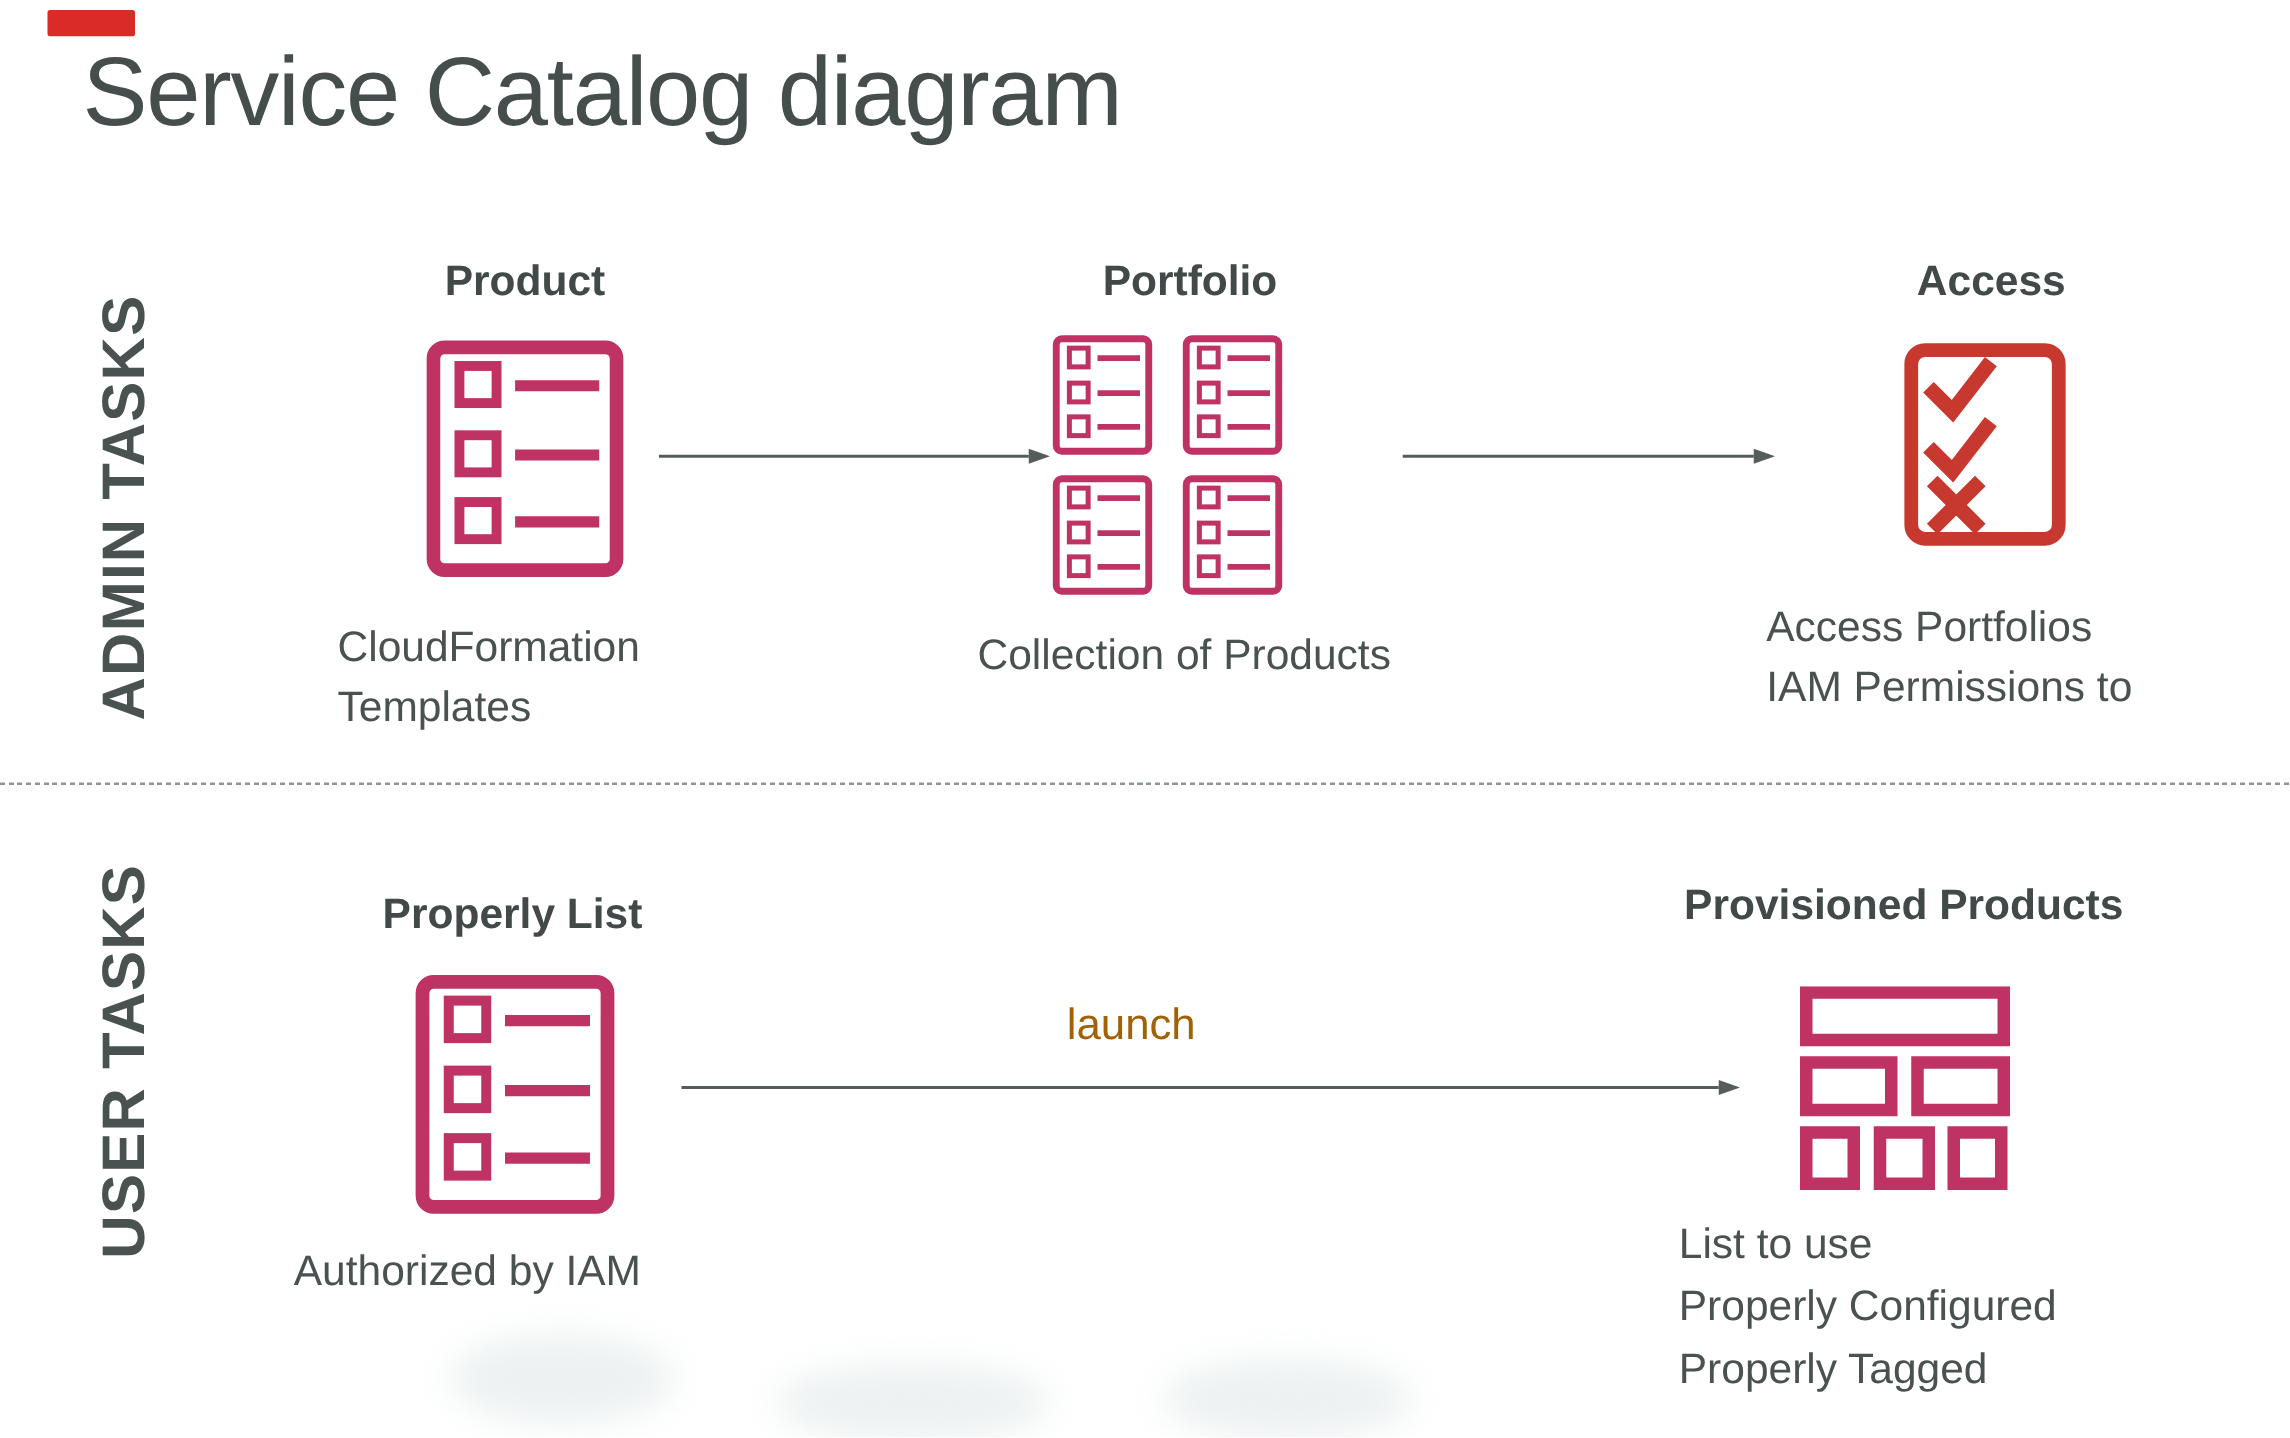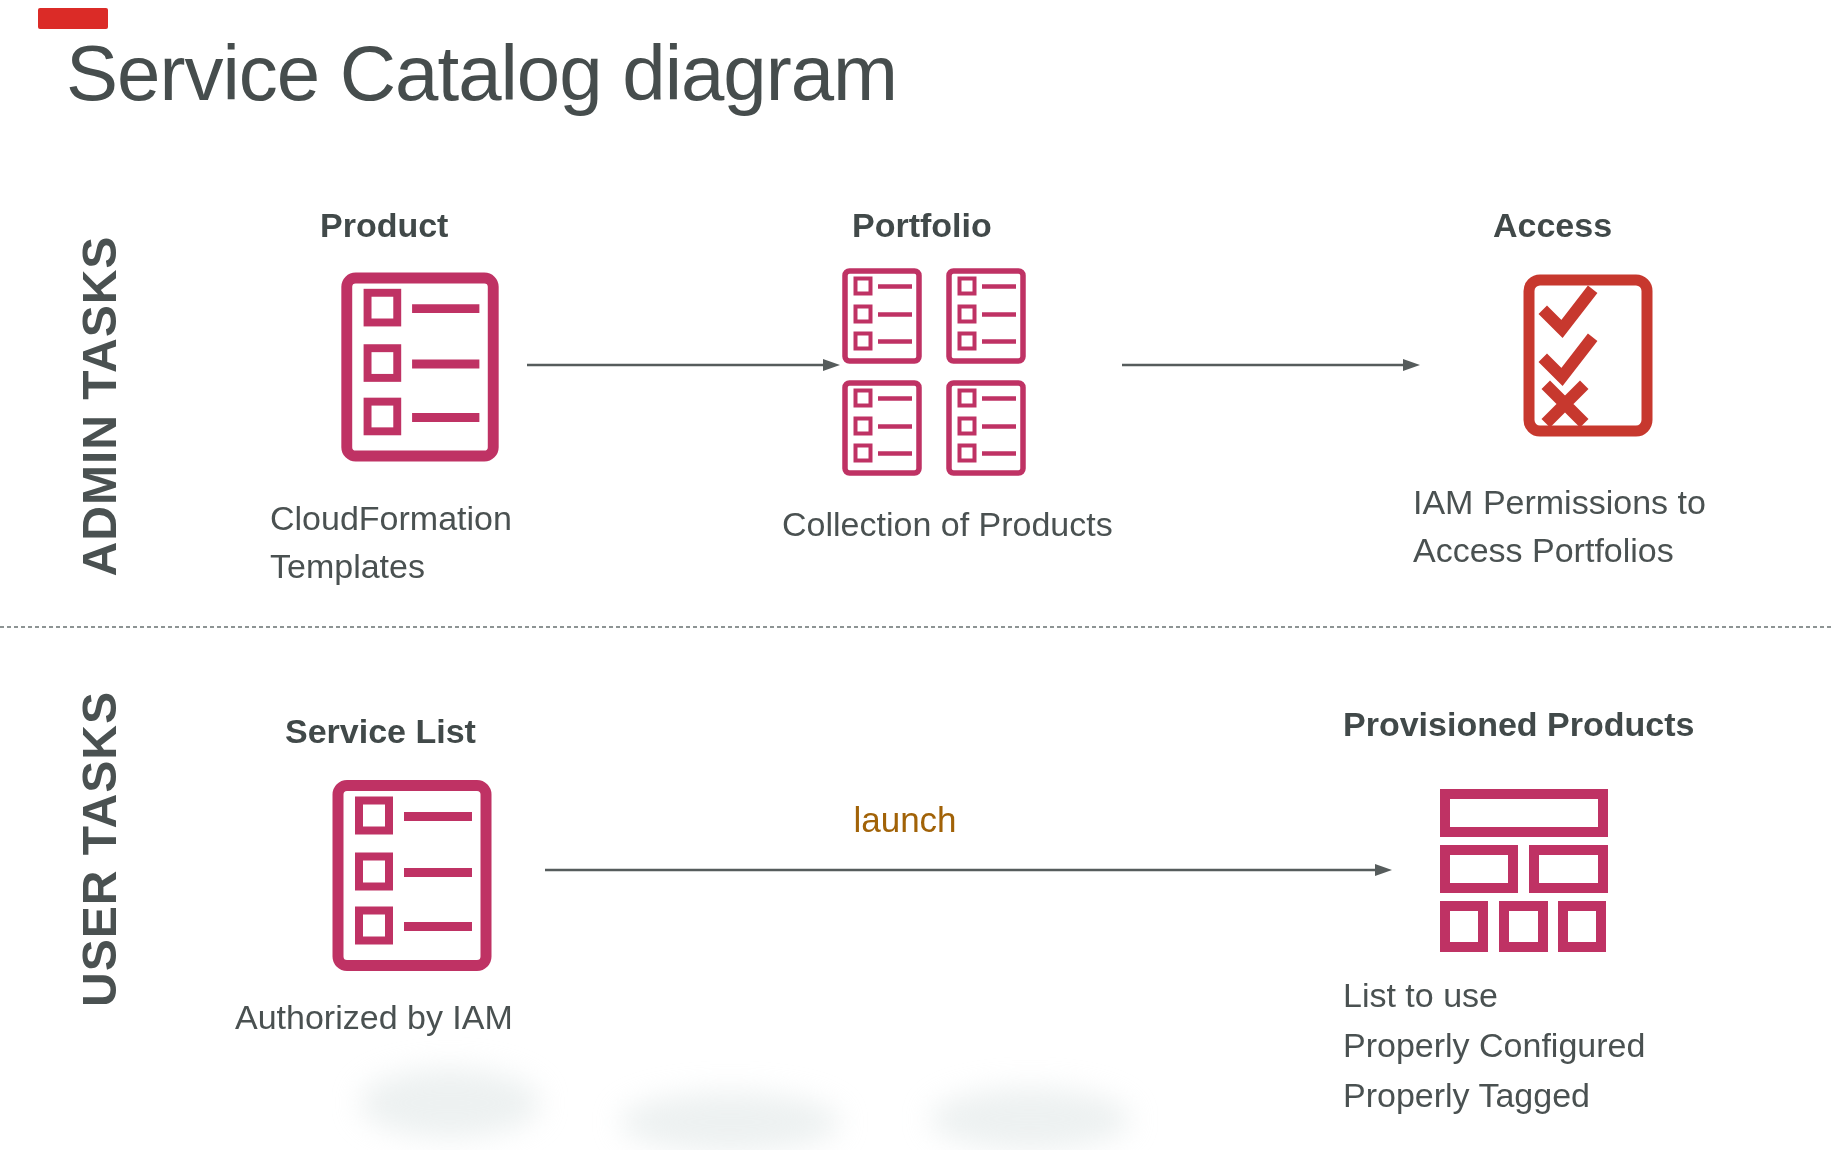--- a/index.html
+++ b/index.html
@@ -18,21 +18,21 @@
   .abs{position:absolute;}
   #corner-marker{background:var(--marker);border-radius:2px;}
   #page-title{
     font-size:78px;font-weight:400;color:var(--title);letter-spacing:-1px;white-space:nowrap;
   }
   .vlabel{
     position:absolute;width:420px;height:52px;line-height:52px;text-align:center;
     transform:rotate(-90deg);font-weight:bold;font-size:48px;letter-spacing:1px;color:#4a5151;white-space:nowrap;
   }
   .heading{
-    position:absolute;text-align:left;font-weight:bold;font-size:34px;color:#414949;white-space:nowrap;
+    position:absolute;text-align:center;font-weight:bold;font-size:34px;color:#414949;white-space:nowrap;
   }
   .caption{
     position:absolute;text-align:left;font-size:34px;line-height:48px;color:var(--text);white-space:nowrap;
   }
   .icon{display:block;}
   .magenta{color:var(--magenta);}
   .redicon{color:var(--red);}
   .arrow line{stroke:var(--arrow);stroke-width:2.5;}
   .arrow polygon{fill:var(--arrow);stroke:none;}
   #portfolio-grid{
@@ -124,27 +124,27 @@
   <svg class="arrow abs" style="left:1122px;top:355px;" width="298" height="20">
     <line x1="0" y1="10" x2="281" y2="10"></line>
     <polygon points="281,4 298,10 281,16"></polygon>
   </svg>
 
   <div class="heading" style="left:1493px;top:206px;width:200px;">Access</div>
   <svg class="icon redicon abs" style="left:1523px;top:274px;" width="130" height="163">
       <use href="#sym-checklist"></use>
     </svg>
   <div class="caption" style="left:1413px;top:478px;width:360px;">
+    <div>Access Portfolios</div>
     <div>IAM Permissions to</div>
-    <div>Access Portfolios</div>
   </div>
 
   <div id="lane-divider" class="abs" style="left:0;top:626px;"></div>
 
-  <div class="heading" style="left:285px;top:712px;width:250px;">Service List</div>
+  <div class="heading" style="left:285px;top:712px;width:250px;">Properly List</div>
   <svg class="icon magenta abs" style="left:332px;top:779px;" width="160" height="193">
       <use href="#sym-list"></use>
     </svg>
   <div class="caption" style="left:235px;top:993px;width:350px;">
     <div>Authorized by IAM</div>
   </div>
 
   <div id="launch-label" style="left:805px;top:800px;width:200px;">launch</div>
   <svg class="arrow abs" style="left:545px;top:860px;" width="847" height="20">
     <line x1="0" y1="10" x2="830" y2="10"></line>

